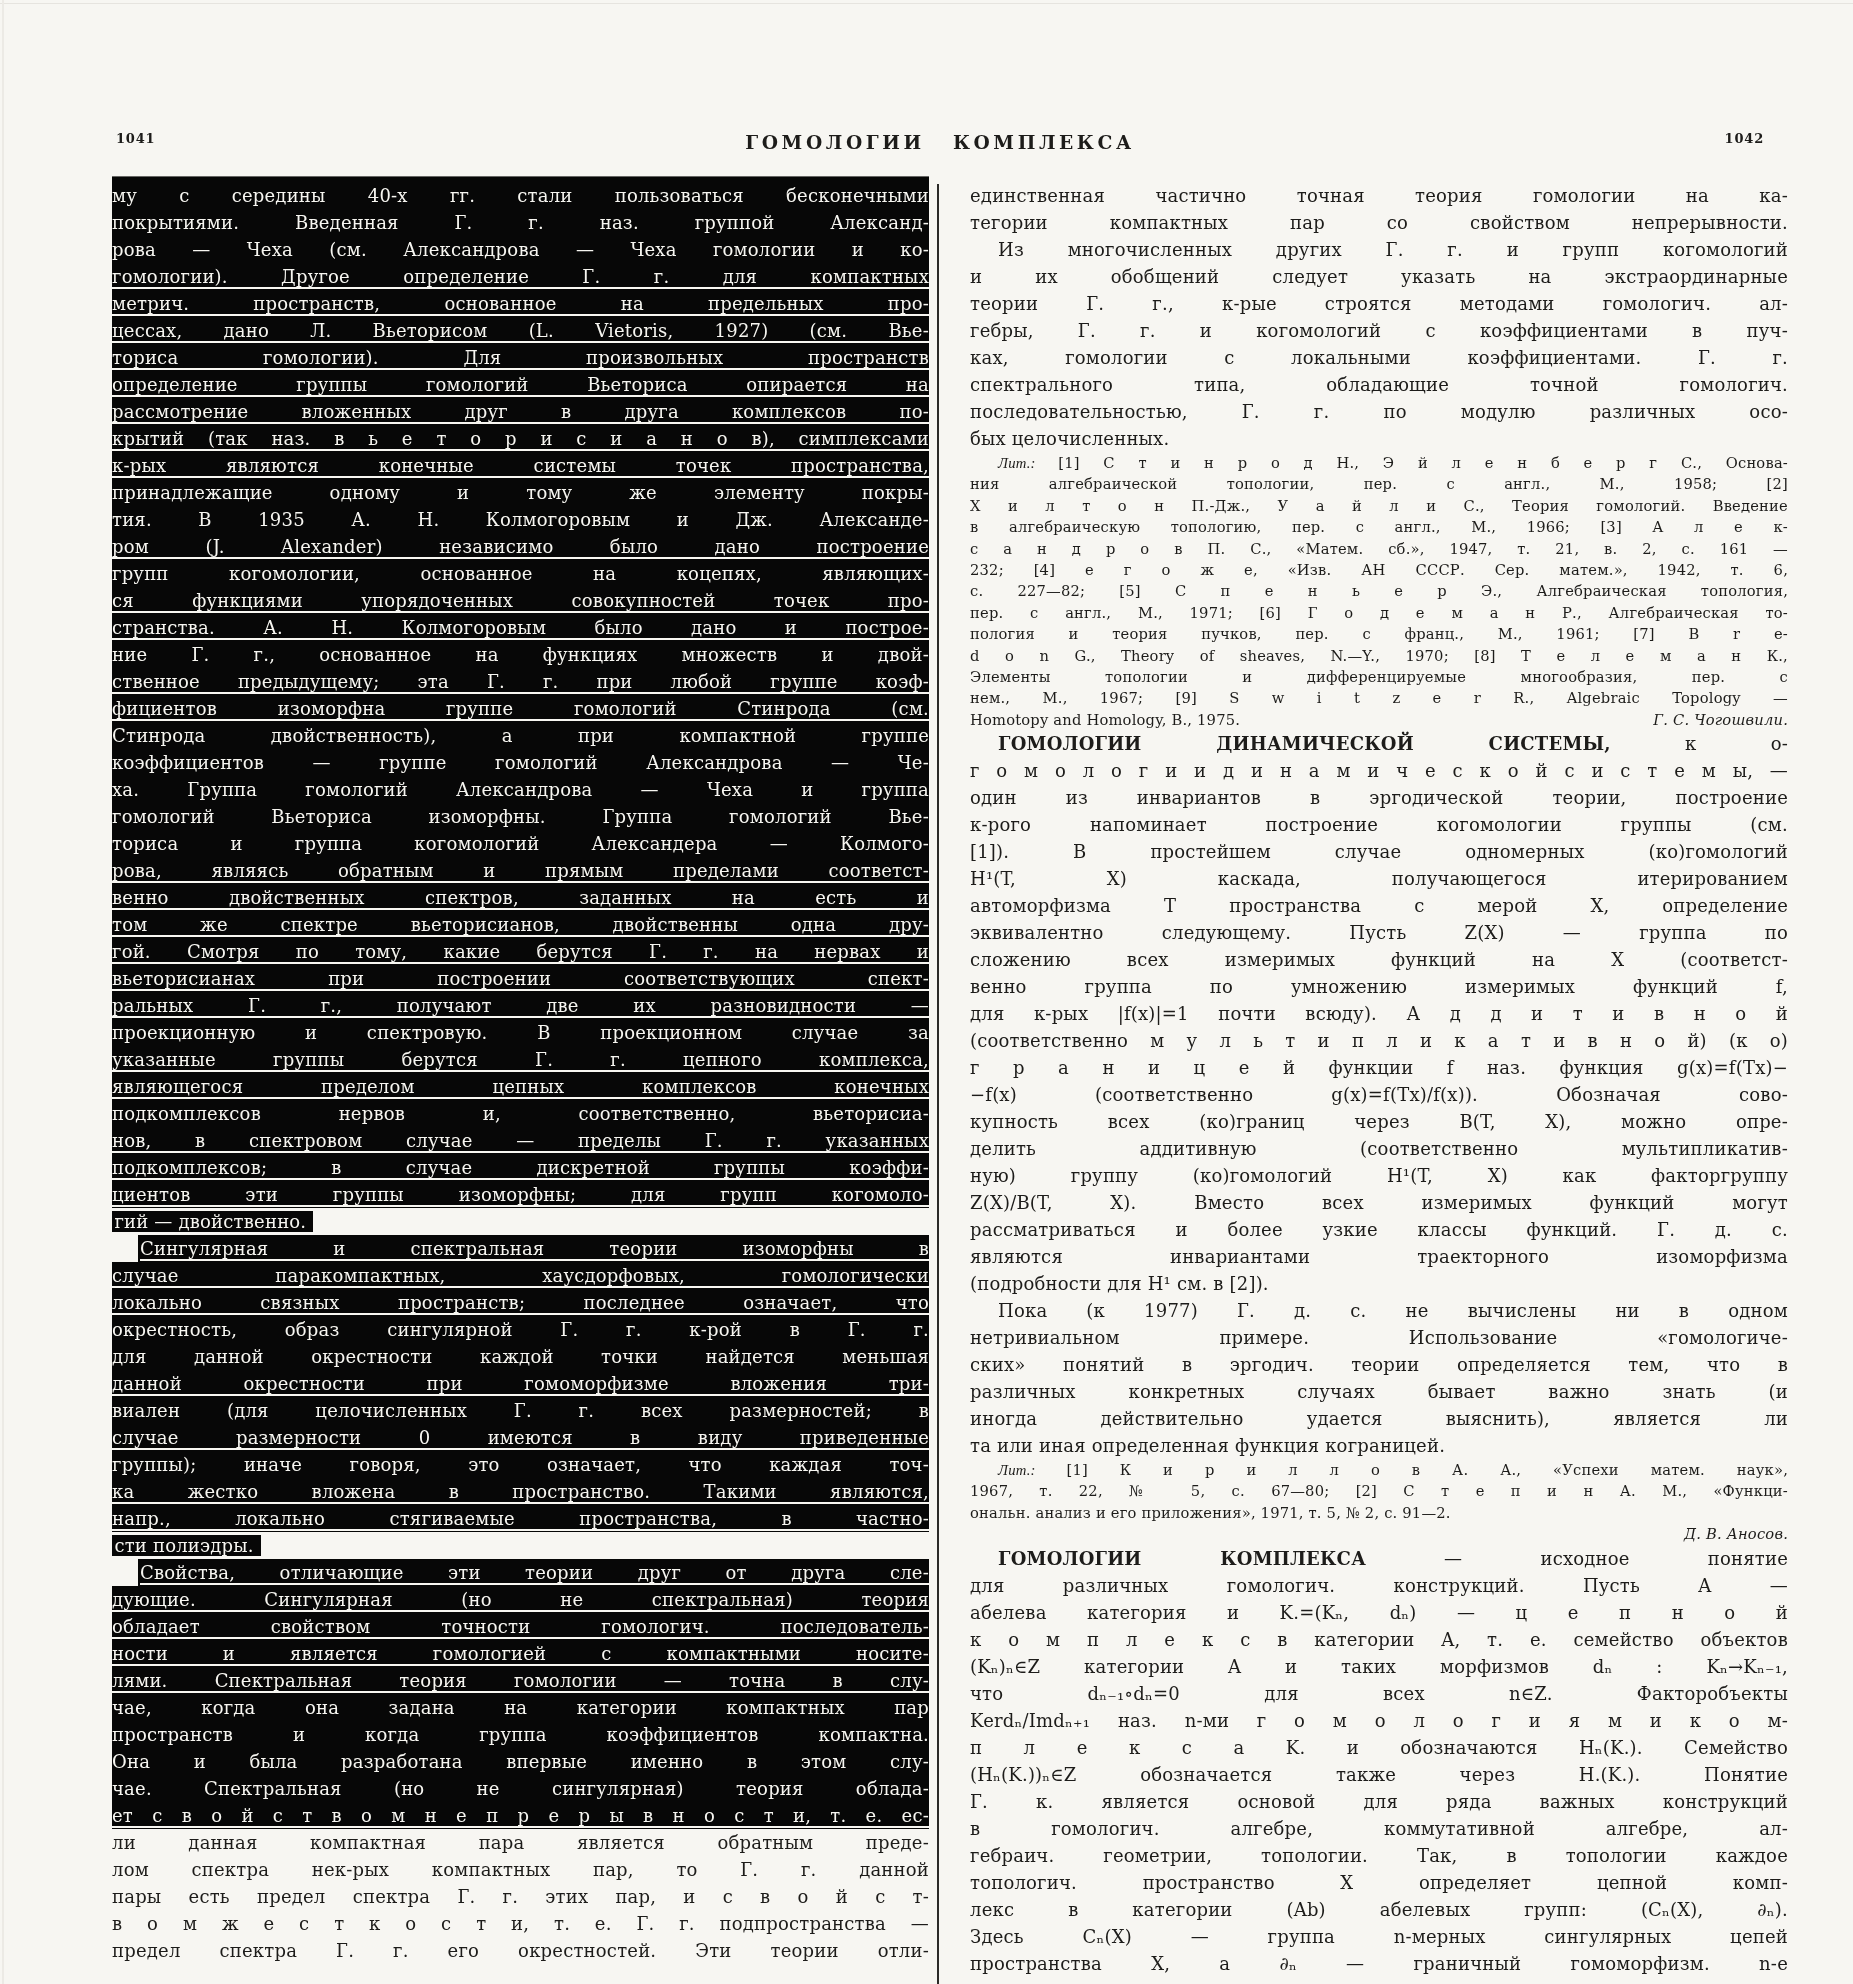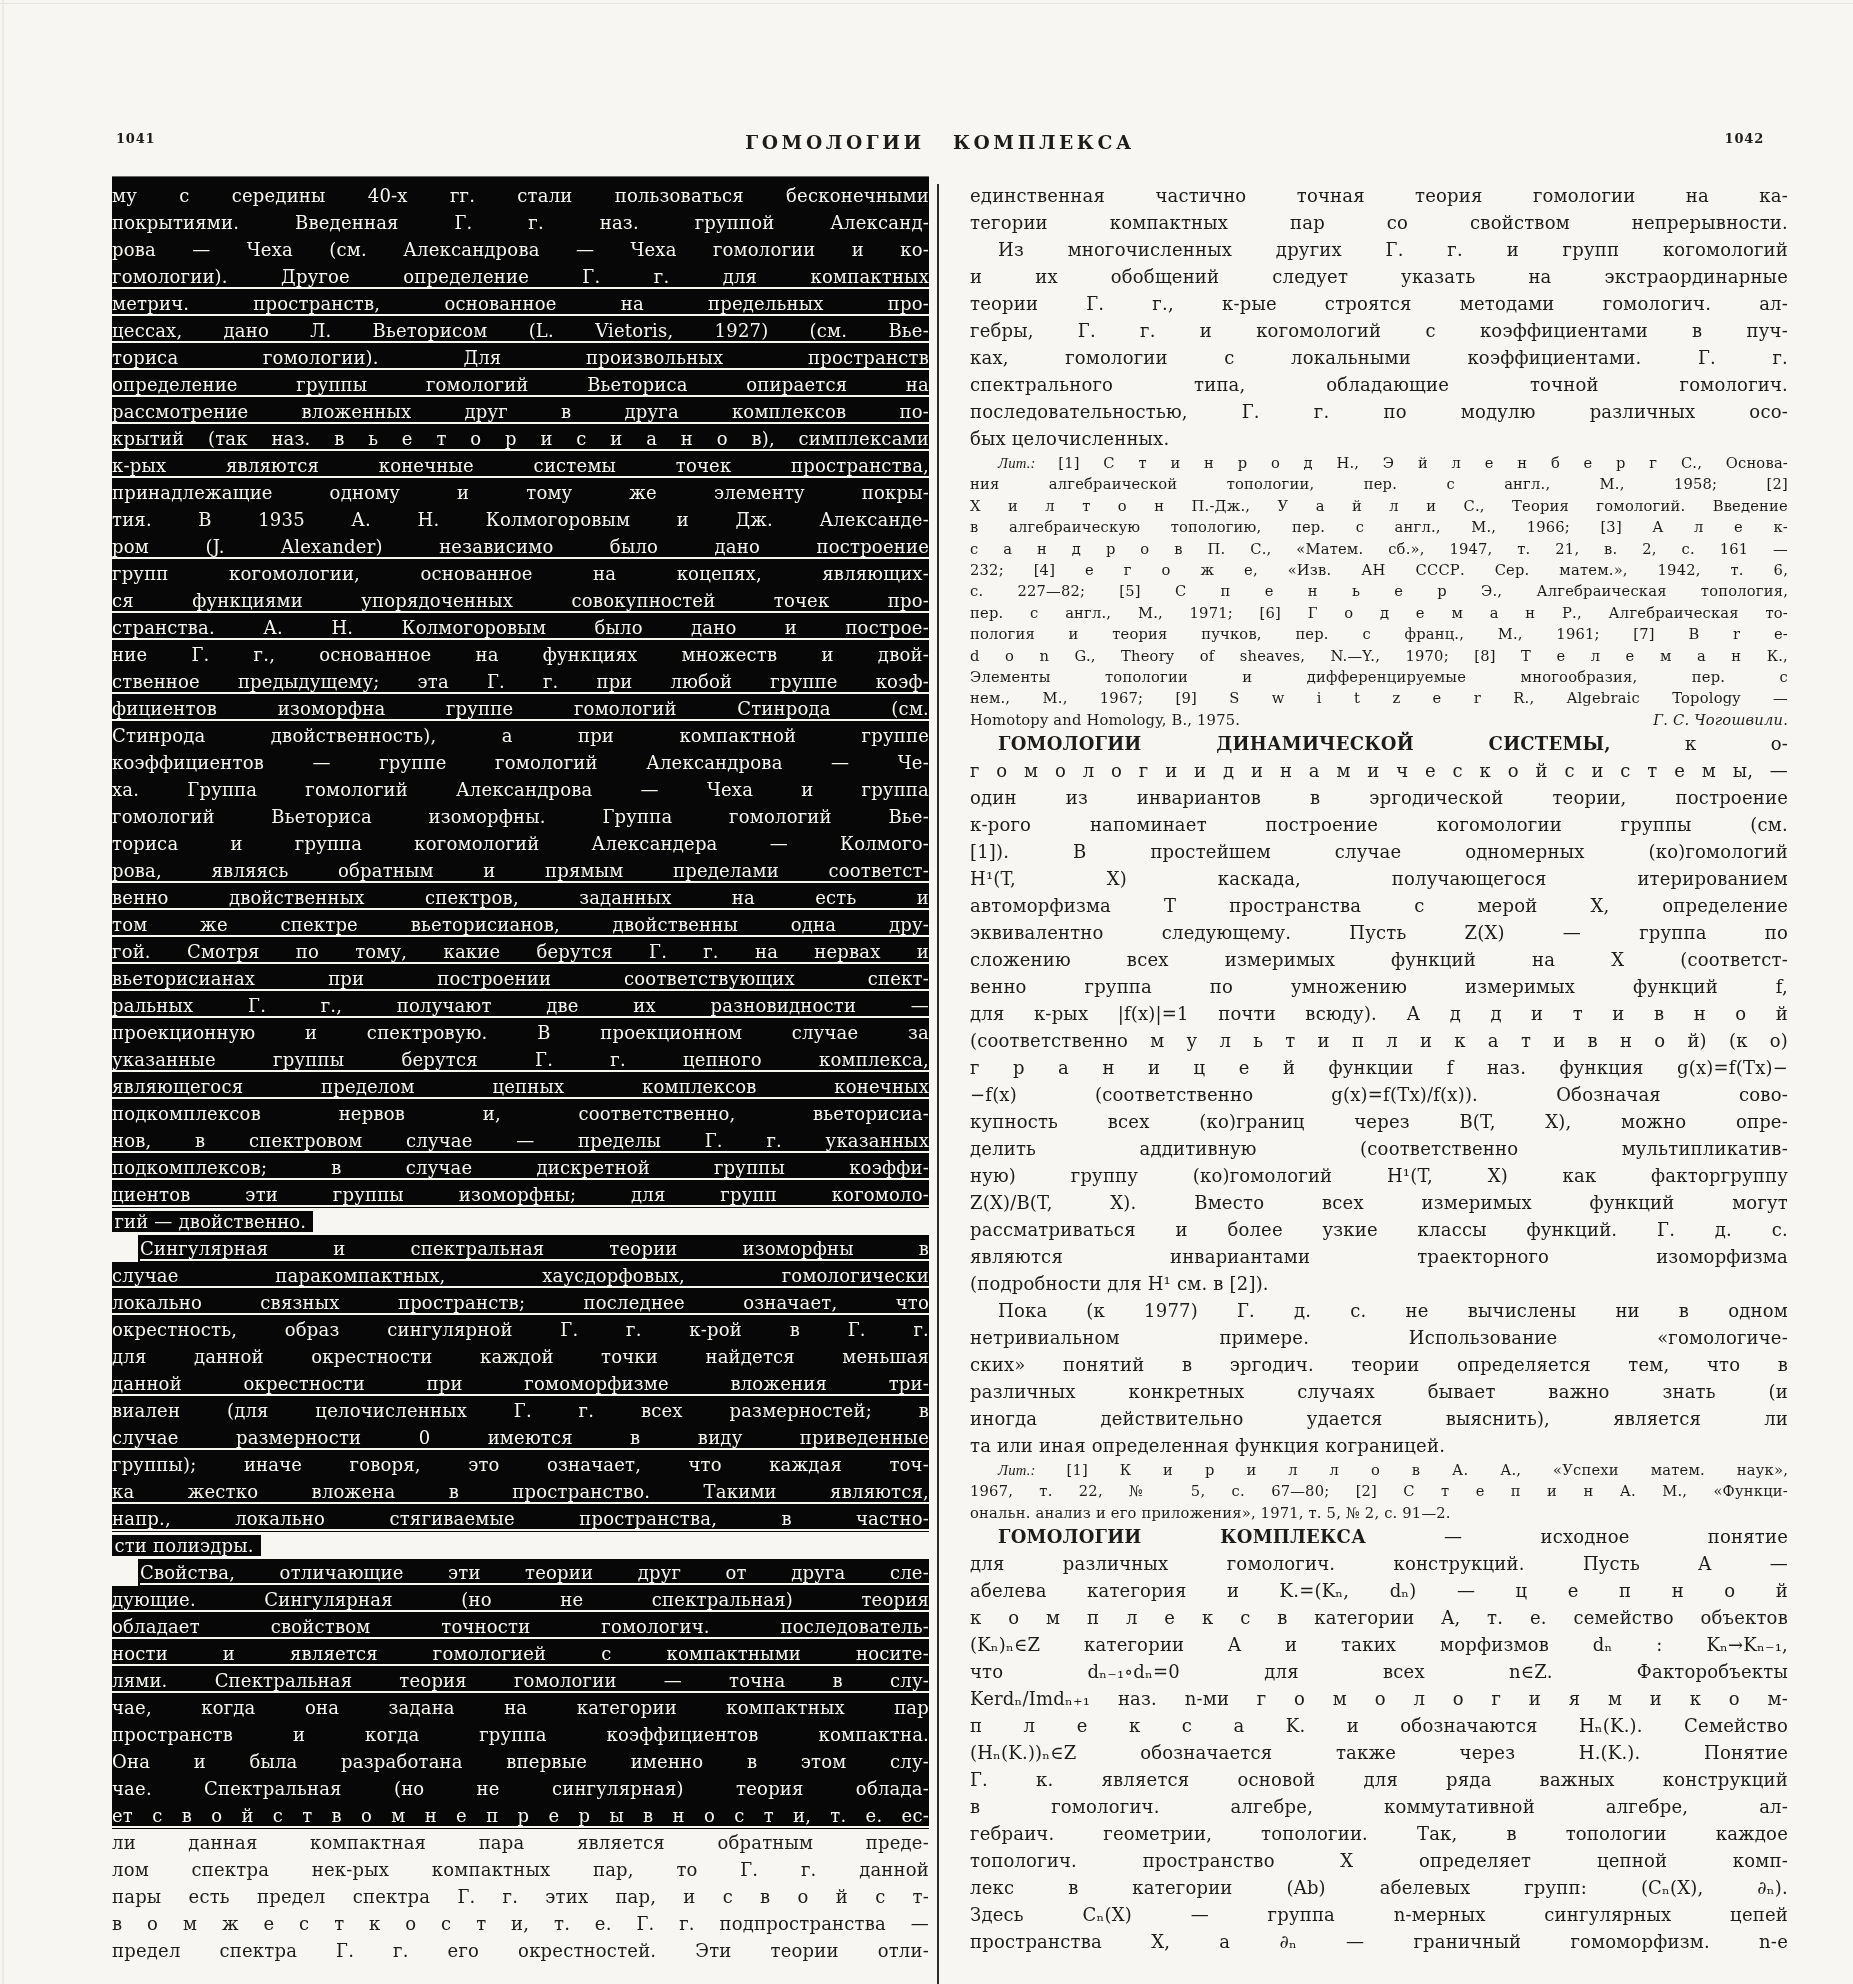--- a/index.html
+++ b/index.html
@@ -172,20 +172,21 @@
       <div class="line nj"><span class="txt">(подробности для H¹ см. в [2]).</span></div>
       <div class="line ind"><span class="txt">Пока (к 1977) Г. д. с. не вычислены ни в одном</span></div>
       <div class="line"><span class="txt">нетривиальном примере. Использование «гомологиче-</span></div>
       <div class="line"><span class="txt">ских» понятий в эргодич. теории определяется тем, что в</span></div>
       <div class="line"><span class="txt">различных конкретных случаях бывает важно знать (и</span></div>
       <div class="line"><span class="txt">иногда действительно удается выяснить), является ли</span></div>
       <div class="line nj"><span class="txt">та или иная определенная функция кограницей.</span></div>
       <div class="line ind small"><span class="txt"><i class="ipfx">Лит.: </i>[1] К и р и л л о в  А. А.,  «Успехи матем. наук»,</span></div>
       <div class="line small"><span class="txt">1967, т. 22, № 5, с. 67—80;  [2]  С т е п и н  А. М.,  «Функци-</span></div>
       <div class="line nj small"><span class="txt">ональн. анализ и его приложения», 1971, т. 5, № 2, с. 91—2.</span></div>
+      <div class="line nj small"><span class="sig">Д. В. Аносов.</span><span class="txt"></span></div>
       <div class="line ind"><span class="txt"><b class="bp">ГОМОЛОГИИ КОМПЛЕКСА</b> — исходное понятие</span></div>
       <div class="line"><span class="txt">для различных гомологич. конструкций. Пусть A —</span></div>
       <div class="line"><span class="txt">абелева категория и K.=(Kₙ, dₙ) — ц е п н о й</span></div>
       <div class="line"><span class="txt">к о м п л е к с  в категории A, т. е. семейство объектов</span></div>
       <div class="line"><span class="txt">(Kₙ)ₙ∈Z категории A и таких морфизмов dₙ : Kₙ→Kₙ₋₁,</span></div>
       <div class="line"><span class="txt">что dₙ₋₁∘dₙ=0 для всех n∈Z. Факторобъекты</span></div>
       <div class="line"><span class="txt">Kerdₙ/Imdₙ₊₁ наз. n-ми  г о м о л о г и я м и  к о м-</span></div>
       <div class="line"><span class="txt">п л е к с а  K. и обозначаются Hₙ(K.). Семейство</span></div>
       <div class="line"><span class="txt">(Hₙ(K.))ₙ∈Z обозначается также через H.(K.). Понятие</span></div>
       <div class="line"><span class="txt">Г. к. является основой для ряда важных конструкций</span></div>

